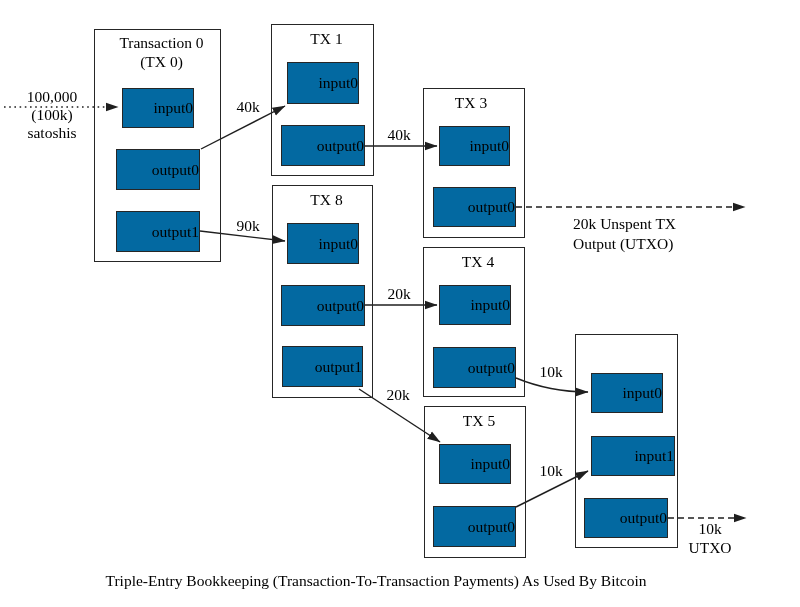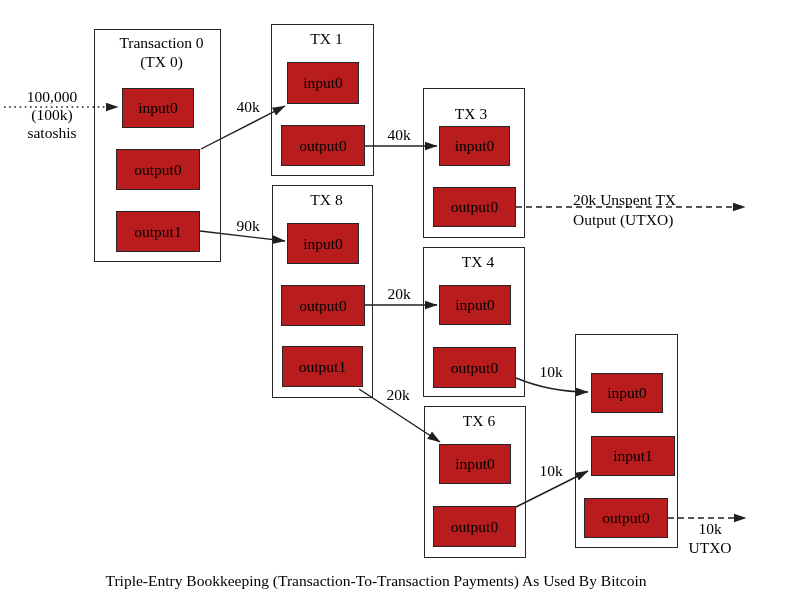--- a/index.html
+++ b/index.html
@@ -28,24 +28,24 @@
     position: absolute;
     text-align: center;
     font-size: 15.5px;
     line-height: 19px;
     white-space: nowrap;
     padding-left: 8px;
   }
   .node {
     position: absolute;
     border: 1.5px solid #262626;
-    background: #b91c1c;
+    background: #0369a1;
     display: flex;
     align-items: center;
-    justify-content: center;
+    justify-content: flex-end;
     font-size: 15.5px;
   }
   .elabel {
     position: absolute;
     font-size: 15.5px;
     transform: translate(-50%, -50%);
     white-space: nowrap;
   }
   .note {
     position: absolute;
@@ -124,39 +124,39 @@
     <span>input0</span>
   </div>
   <div class="node" style="left:281px; top:285px; width:84px; height:41px">
     <span>output0</span>
   </div>
   <div class="node" style="left:282px; top:346px; width:81px; height:41px">
     <span>output1</span>
   </div>
 
   <div class="txbox" style="left:423px; top:88px; width:102px; height:150px"></div>
-  <div class="txtitle" style="left:423px; top:104px; width:88px">TX 3</div>
+  <div class="txtitle" style="left:423px; top:93px; width:88px">TX 3</div>
   <div class="node" style="left:439px; top:126px; width:71px; height:40px">
     <span>input0</span>
   </div>
   <div class="node" style="left:433px; top:187px; width:83px; height:40px">
     <span>output0</span>
   </div>
 
   <div class="txbox" style="left:423px; top:247px; width:102px; height:150px"></div>
   <div class="txtitle" style="left:423px; top:252px; width:102px">TX 4</div>
   <div class="node" style="left:439px; top:285px; width:72px; height:40px">
     <span>input0</span>
   </div>
   <div class="node" style="left:433px; top:347px; width:83px; height:41px">
     <span>output0</span>
   </div>
 
   <div class="txbox" style="left:424px; top:406px; width:102px; height:152px"></div>
-  <div class="txtitle" style="left:424px; top:411px; width:102px">TX 6</div>
+  <div class="txtitle" style="left:424px; top:411px; width:102px">TX 5</div>
   <div class="node" style="left:439px; top:444px; width:72px; height:40px">
     <span>input0</span>
   </div>
   <div class="node" style="left:433px; top:506px; width:83px; height:41px">
     <span>output0</span>
   </div>
 
   <div class="txbox" style="left:575px; top:334px; width:103px; height:214px"></div>
   <div class="node" style="left:591px; top:373px; width:72px; height:40px">
     <span>input0</span>
@@ -169,21 +169,21 @@
   </div>
 
   <span class="elabel" style="left:248px; top:107px">40k</span>
   <span class="elabel" style="left:248px; top:226px">90k</span>
   <span class="elabel" style="left:399px; top:135px">40k</span>
   <span class="elabel" style="left:399px; top:294px">20k</span>
   <span class="elabel" style="left:398px; top:395px">20k</span>
   <span class="elabel" style="left:551px; top:372px">10k</span>
   <span class="elabel" style="left:551px; top:471px">10k</span>
 
-  <div class="note" style="left:573px; top:152px; line-height:20px">
+  <div class="note" style="left:573px; top:176px; line-height:20px">
     <div>20k Unspent TX</div>
     <div>Output (UTXO)</div>
   </div>
   <div class="note centered" style="left:710px; top:481px">
     <div>10k</div>
     <div>UTXO</div>
   </div>
 
   <div id="caption">Triple-Entry Bookkeeping (Transaction-To-Transaction Payments) As Used By Bitcoin</div>
 

